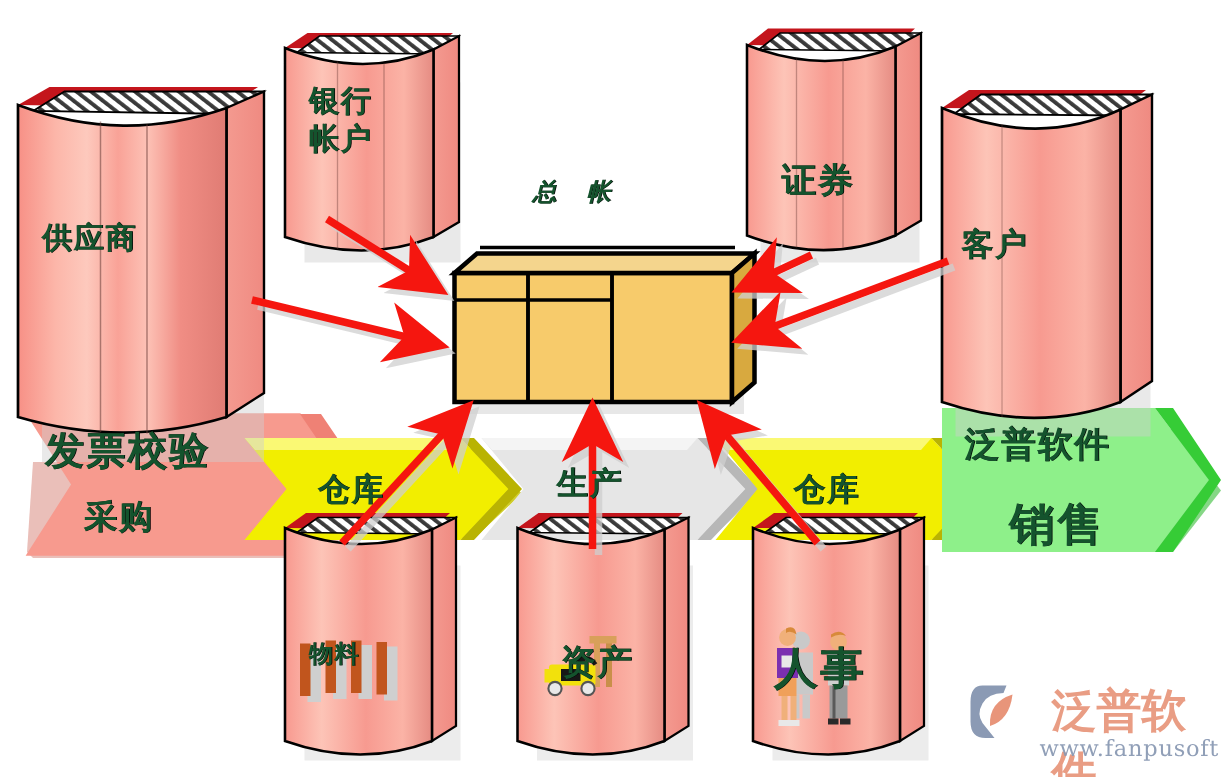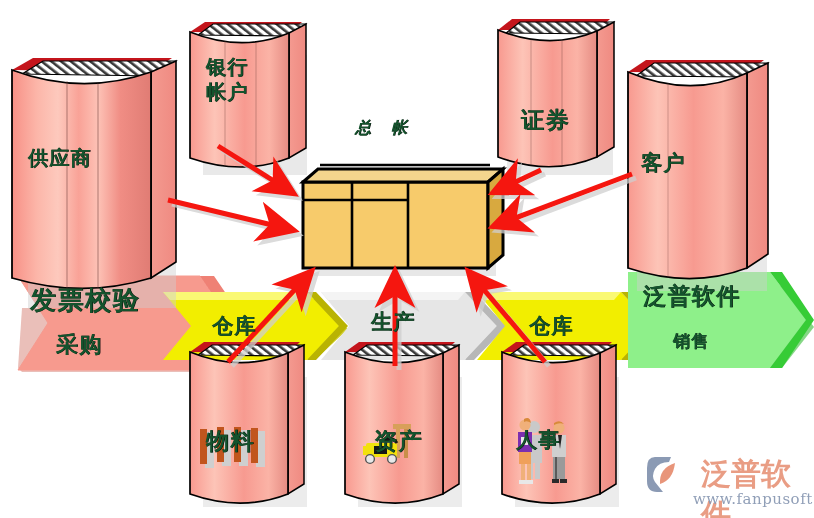--- a/index.html
+++ b/index.html
@@ -250,33 +250,33 @@
 
   <div class="lbl book-lbl2" style="left:206px;top:55px;">
     <div>银行</div>
     <div>帐户</div>
   </div>
 
   <div class="lbl book-lbl" style="left:521px;top:64px;font-size:23px;">证券</div>
 
   <div class="lbl book-lbl" style="left:641px;top:108px;font-size:21px;">客户</div>
 
-  <div class="lbl book-lbl" style="left:206px;top:385px;font-size:23px;">物料</div>
+  <div class="lbl book-lbl" style="left:206px;top:385px;font-size:16px;">物料</div>
   <div class="lbl book-lbl" style="left:374px;top:385px;font-size:23px;">资产</div>
-  <div class="lbl book-lbl" style="left:516px;top:385px;font-size:21px;">人事</div>
+  <div class="lbl book-lbl" style="left:516px;top:385px;font-size:29px;">人事</div>
 
   <div class="lbl ban-lbl" style="left:30px;top:283px;font-size:26px;">发票校验</div>
   <div class="lbl ban-lbl" style="left:56px;top:330px;font-size:22px;">采购</div>
 
   <div class="lbl ban-lbl" style="left:212px;top:312px;font-size:21px;">仓库</div>
   <div class="lbl ban-lbl" style="left:371px;top:308px;font-size:21px;text-align:center;">生产</div>
   <div class="lbl ban-lbl" style="left:529px;top:312px;font-size:21px;">仓库</div>
 
   <div class="lbl ban-lbl" style="left:643px;top:281px;font-size:23px;">泛普软件</div>
-  <div class="lbl ban-lbl" style="left:673px;top:330px;font-size:17px;text-align:right;">销售</div>
+  <div class="lbl ban-lbl" style="left:673px;top:330px;font-size:30px;text-align:right;">销售</div>
 
   <div class="logo-wrap">
     <svg width="52" height="42" viewBox="0 0 52 42" style="position:absolute;left:0;top:2px;">
       <path d="M26,3 L10,3 Q2,3 2,14 L2,27 Q2,38 12,38 L18,38 L10,28 Q6,22 10,15 Q14,8 24,8 Z" fill="#8b9ab4"></path>
       <path d="M15,30 Q14,14 30,9 Q28,26 15,30 Z" fill="#e8957a"></path>
     </svg>
     <div class="logo-cn">泛普软件</div>
     <div class="logo-url">www.fanpusoft.com</div>
   </div>
 

